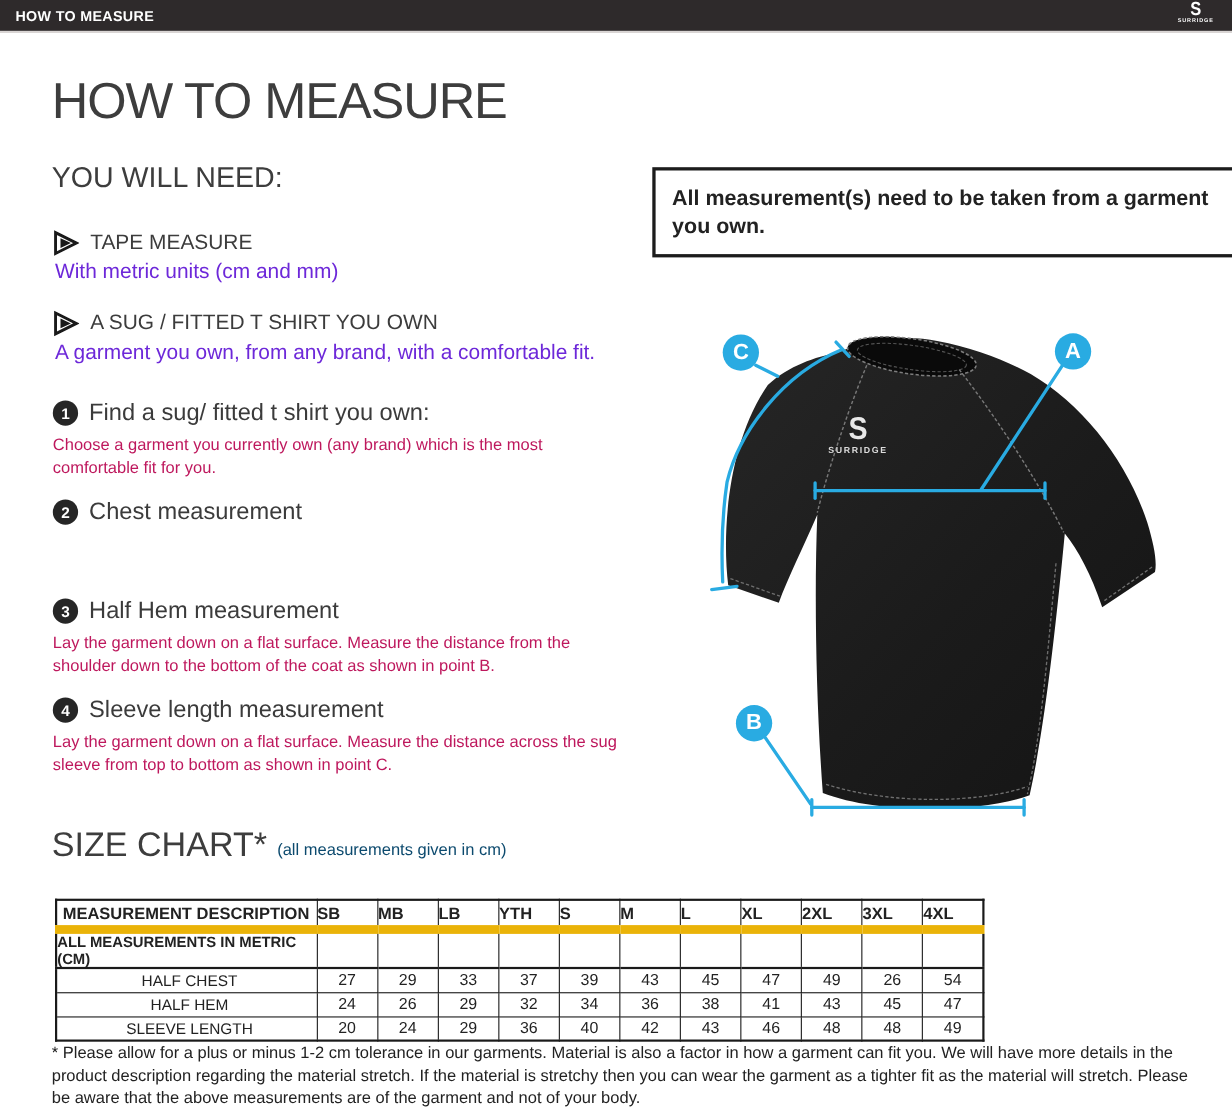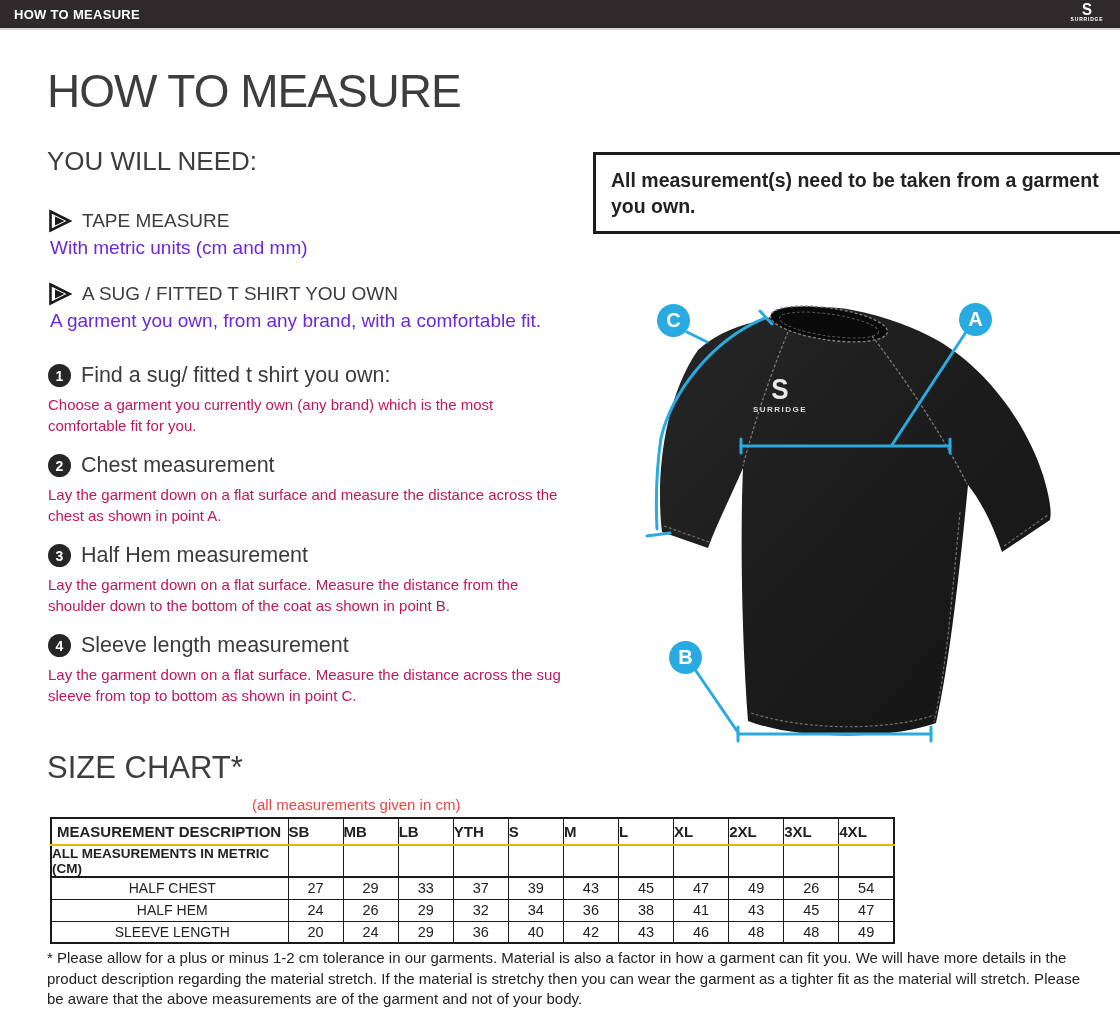--- a/index.html
+++ b/index.html
@@ -51,29 +51,29 @@
             color:#fff; font-weight:bold; font-size:20px; display:flex; align-items:center; justify-content:center; }
   #marker-c { left:57px; top:24px; }
   #marker-a { left:359px; top:23px; }
   #marker-b { left:69px; top:361px; }
   .shirt-logo { position:absolute; left:140px; top:96px; width:80px; text-align:center; color:#e8e8e8; line-height:1; }
   .shirt-logo .s-glyph { font-size:26px; font-weight:900; display:block; transform:scaleY(1.1); }
   .shirt-logo .brand-name { font-size:8px; font-weight:bold; letter-spacing:1.5px; display:block; margin-top:4px; color:#dcdcdc; }
 
   
   .size-chart-title { position:absolute; left:47px; top:750px; font-size:31px; font-weight:400; color:#3d3d3d; }
-  .size-chart-sub { position:absolute; left:252px; top:764px; font-size:15px; color:#ef4444;margin-top:32px; }
+  .size-chart-sub { position:absolute; left:252px; top:764px; font-size:15px; color:#0c4a6e; }
 
   table.size-table { position:absolute; left:50px; top:817px; width:845px; border-collapse:collapse;
                      border:2px solid #1a1a1a; table-layout:fixed; }
   .size-table th, .size-table td { border:1px solid #1a1a1a; color:#222; }
   .size-table col.desc-col { width:237px; }
   .size-table th { font-size:15px; font-weight:bold; height:27px; text-align:left; }
   .size-table th.desc { text-align:left; padding-left:5px; border-bottom:2px solid #1a1a1a; }
-  .size-table tr.head-row th { border-bottom:2px solid #eab308; }
+  .size-table tr.head-row th { border-bottom:8px solid #eab308; }
   .size-table tr.metric-row td { height:21px; font-size:13.5px; font-weight:bold; padding-left:0;
                                  border-bottom:2px solid #1a1a1a; }
   .size-table tr.data-row td { height:22px; font-size:14.5px; text-align:center; }
   .size-table tr.data-row td.label { text-align:center; padding-left:5px; font-size:14px; }
 
   
   .footnote { position:absolute; left:47px; top:948px; width:1040px; font-size:15px; color:#222; line-height:1.38; }
 
   .tri-icon { flex:0 0 24px; }
 </style>
@@ -121,21 +121,20 @@
       <div class="step-title">Find a sug/ fitted t shirt you own:</div>
     </div>
     <div class="step-desc">Choose a garment you currently own (any brand) which is the most comfortable fit for you.</div>
   </div>
 
   <div class="step" id="step-1">
     <div class="step-head">
       <div class="step-circle">2</div>
       <div class="step-title">Chest measurement</div>
     </div>
-    <div class="step-desc">Lay the garment down on a flat surface and measure the distance across the chest as shown in point A.</div>
   </div>
 
   <div class="step" id="step-2">
     <div class="step-head">
       <div class="step-circle">3</div>
       <div class="step-title">Half Hem measurement</div>
     </div>
     <div class="step-desc">Lay the garment down on a flat surface. Measure the distance from the shoulder down to the bottom of the coat as shown in point B.</div>
   </div>
 

